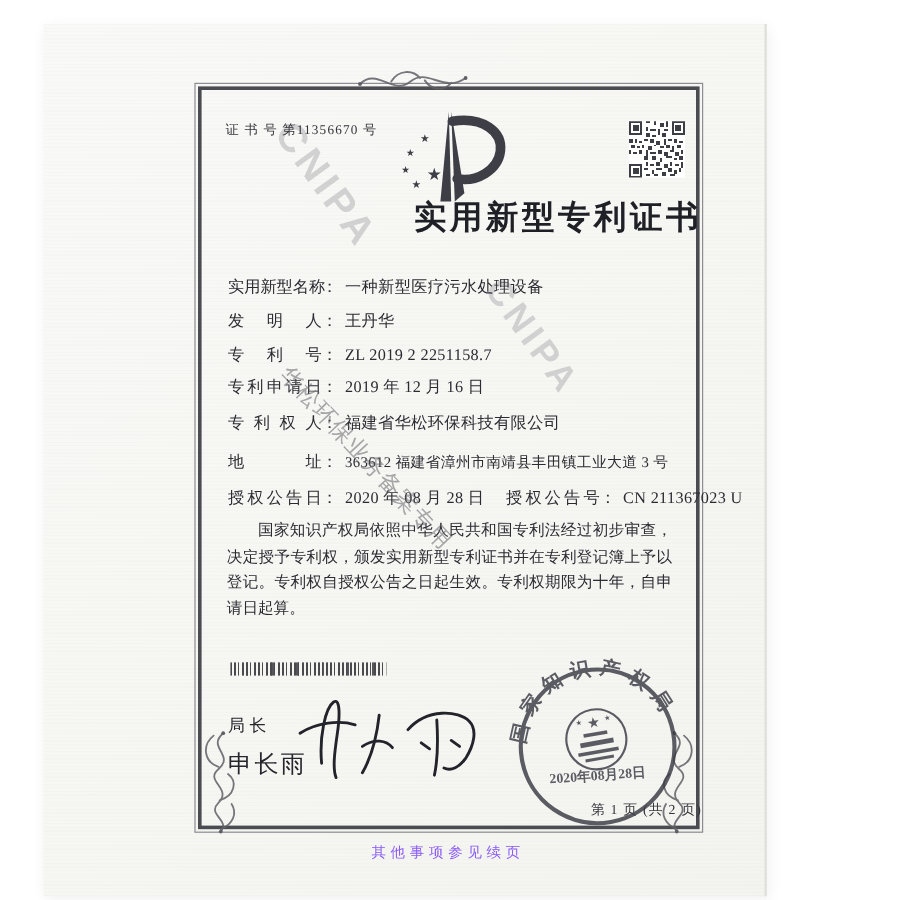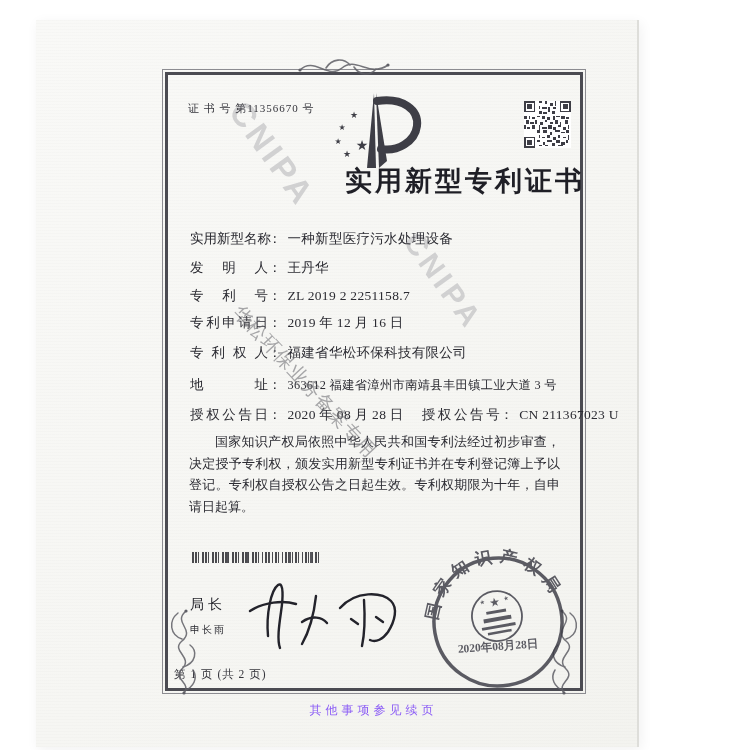--- a/index.html
+++ b/index.html
@@ -45,22 +45,22 @@
     margin:0;font-size:13px;line-height:21.5px;text-indent:2em;
     text-align:justify;color:#2b2b32;
   }
   #barcode{
     left:192px;top:552px;width:130px;height:11px;
     background:
       repeating-linear-gradient(90deg,#4a4a4e 0 1.5px,transparent 1.5px 3px,#4a4a4e 3px 5px,transparent 5px 6px,#4a4a4e 6px 6.8px,transparent 6.8px 10px),
       repeating-linear-gradient(90deg,transparent 0 13px,#55555a 13px 15px,transparent 15px 21px);
   }
   #director-label{left:190px;top:596px;font-size:14px;letter-spacing:4px;color:#26262d;}
-  #director-name{left:190px;top:623px;font-size:10px;letter-spacing:2px;color:#26262d;}
-  #page-info{left:162px;top:667px;width:423px;text-align:left;font-size:11.5px;letter-spacing:1px;color:#34343b;margin-left:12px;}
+  #director-name{left:190px;top:623px;font-size:20px;letter-spacing:2px;color:#26262d;}
+  #page-info{left:162px;top:667px;width:423px;text-align:right;font-size:11.5px;letter-spacing:1px;color:#34343b;}
   #continuation{left:162px;top:702px;width:423px;text-align:center;font-size:12px;letter-spacing:4px;color:#8b5cf6;}
   .wm-cnipa{
     font-family:"Liberation Sans","DejaVu Sans",sans-serif;font-weight:600;
     color:rgba(172,172,176,0.5);letter-spacing:4px;transform-origin:0 0;z-index:1;
   }
   #wm-company{
     left:246px;top:300px;transform:rotate(47deg);transform-origin:0 0;
     font-size:19px;letter-spacing:1px;color:rgba(100,100,106,0.55);z-index:5;white-space:nowrap;
   }
   .z3{z-index:3;}

